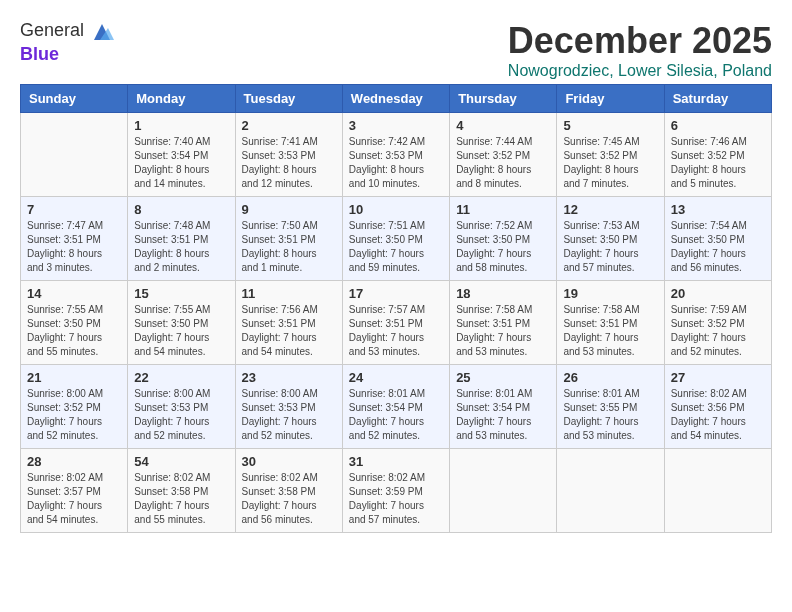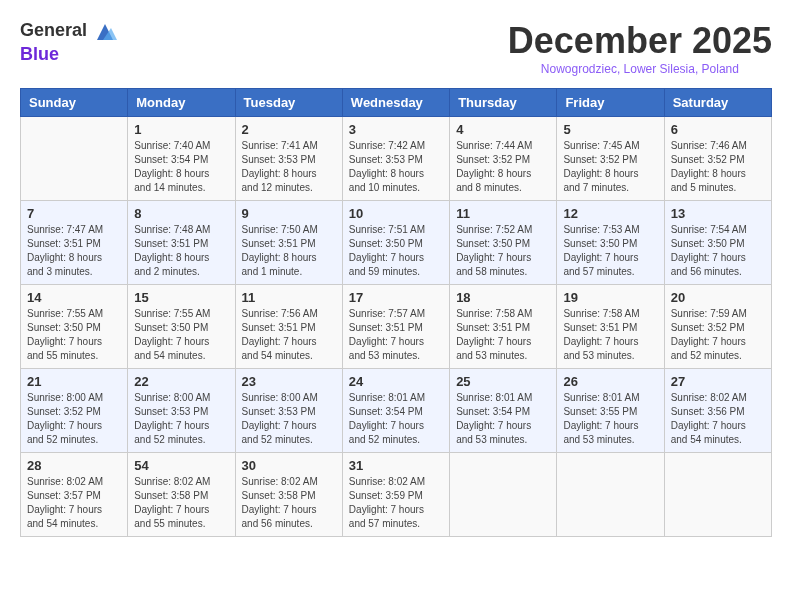--- a/index.html
+++ b/index.html
@@ -15,21 +15,21 @@
       align-items: flex-start;
       justify-content: space-between;
       margin-bottom: 4px;
     }
     .logo-container {
       display: flex;
       align-items: center;
     }
     .logo-text-general {
       font-size: 18px;
-      font-weight: bold;
+      font-weight: normal;
       color: #333;
     }
     .logo-text-blue {
       font-size: 18px;
       font-weight: bold;
       color: #6d28d9;
     }
     .logo-icon {
       width: 24px;
       height: 24px;
@@ -37,27 +37,27 @@
     }
     .title-section {
       text-align: center;
     }
     .month-title {
       font-size: 36px;
       font-weight: bold;
       color: #333;
     }
     .location-subtitle {
-      font-size: 12px;
-      color: #8b5cf6;
+      font-size: 16px;
+      color: #0f766e;
     }
     .calendar {
       width: 100%;
       border-collapse: collapse;
-      margin-top: 12px;
+      margin-top: 4px;
     }
     .calendar thead tr th {
       background-color: #3a6fc4;
       color: #fff;
       font-size: 13px;
       font-weight: bold;
       padding: 6px 8px;
       text-align: left;
       border: 1px solid #2d5aad;
     }

